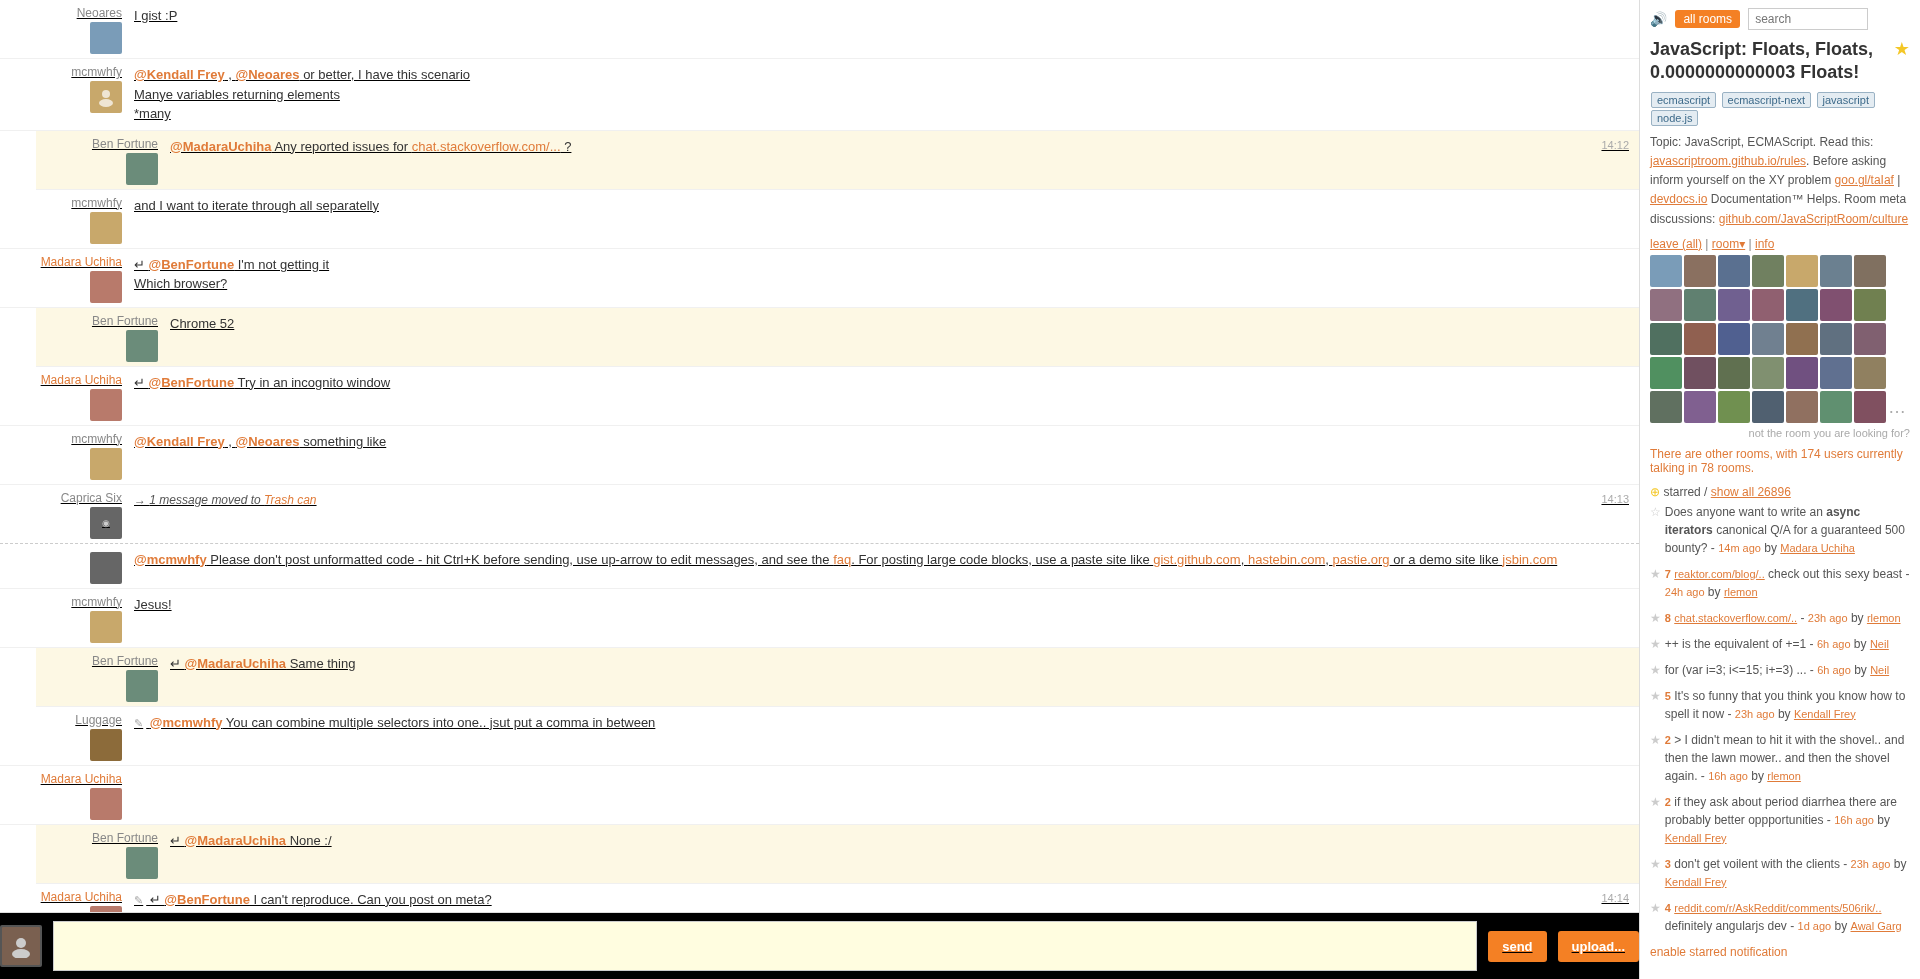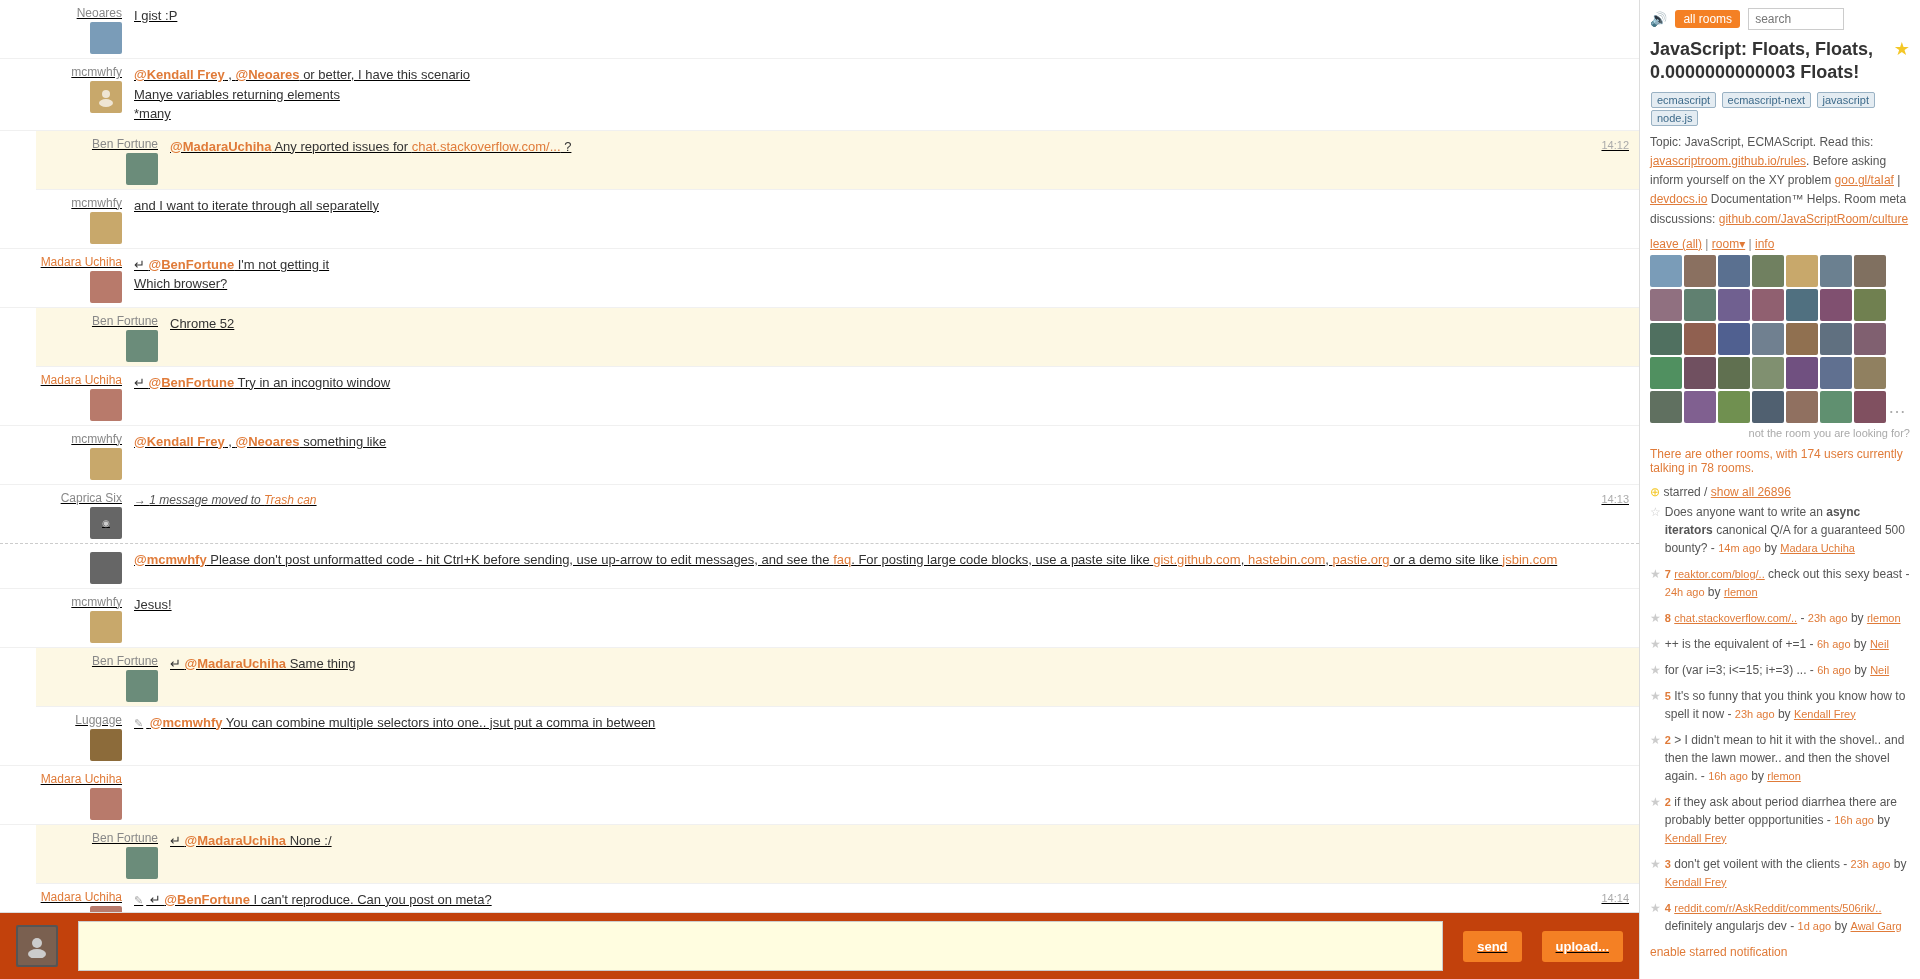--- a/index.html
+++ b/index.html
@@ -100,24 +100,24 @@
       color: #555;
       font-size: 12px;
     }
     
     .trash-link { color: #e07b39; }
     
     
     #input-area {
       display: flex;
       align-items: center;
-      padding: 8px 16px;
+      padding: 8px 0;
       border-top: 1px solid #ddd;
-      background: #c2410c;
-      gap: 20px;
+      background: #000000;
+      gap: 11px;
     }
     
     #user-avatar-bottom {
       width: 40px;
       height: 40px;
       background: #555;
       border-radius: 2px;
       overflow: hidden;
     }
     
@@ -175,21 +175,21 @@
       color: #fff;
       padding: 2px 8px;
       border-radius: 3px;
       font-size: 12px;
     }
     
     .search-box {
       border: 1px solid #ccc;
       padding: 3px 6px;
       font-size: 12px;
-      width: 96px;
+      width: 120px;
     }
     
     #room-title {
       font-size: 18px;
       font-weight: bold;
       color: #333;
       line-height: 1.3;
       margin-bottom: 6px;
     }
     

